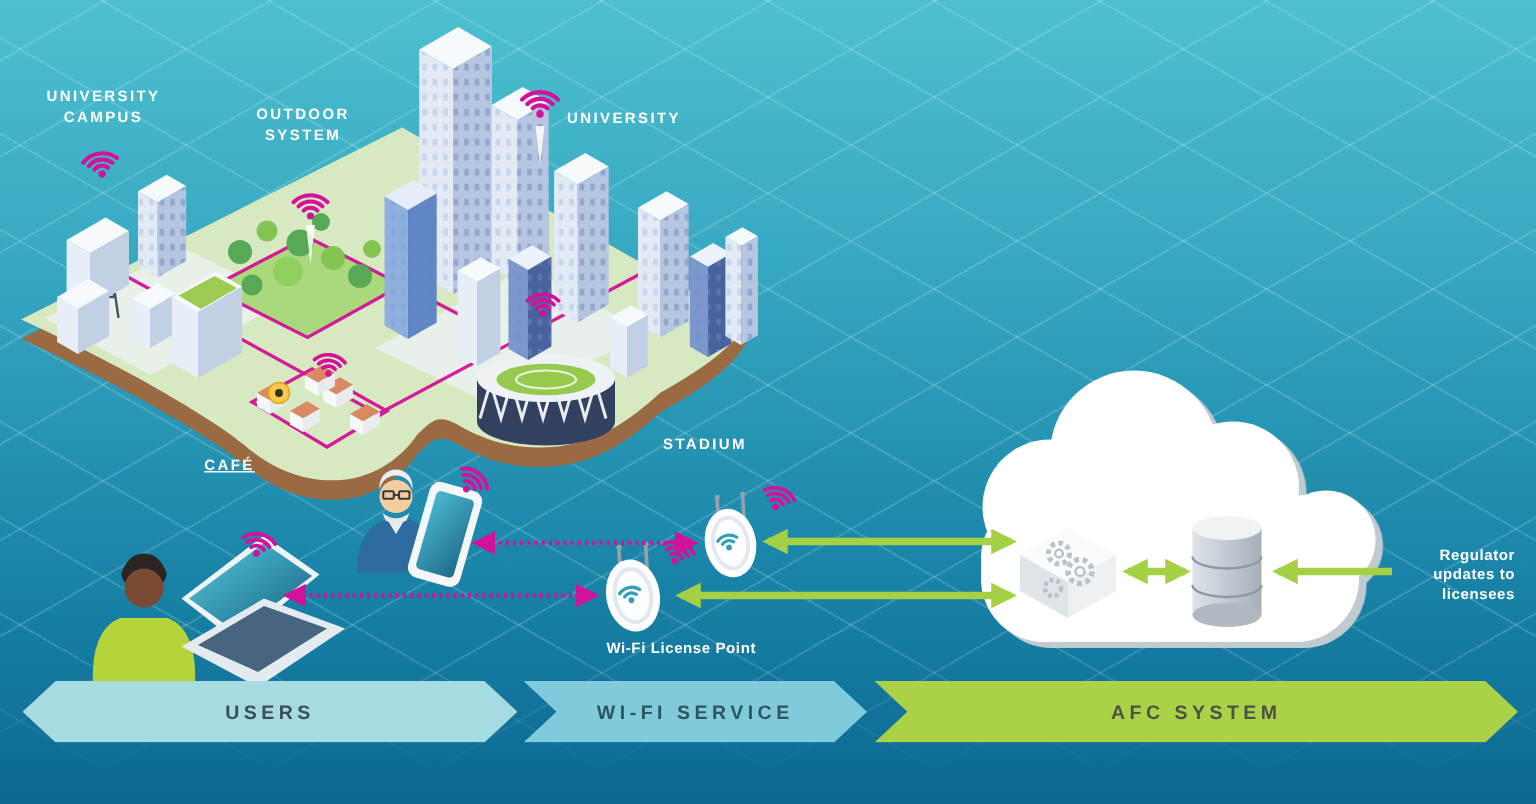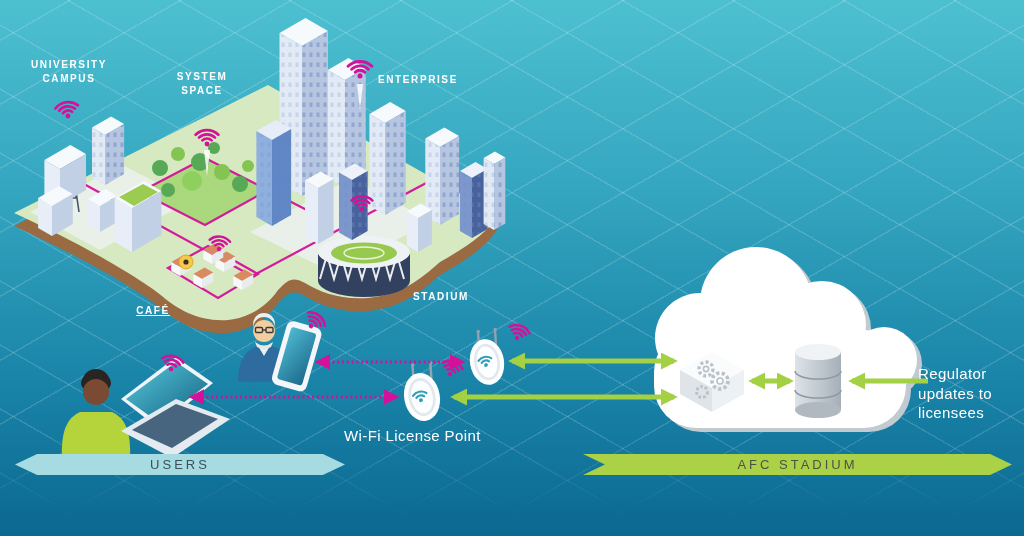--- a/index.html
+++ b/index.html
@@ -8,26 +8,26 @@
          background:linear-gradient(180deg,#4dc0d0 0%,#35a6c0 35%,#1a85a9 70%,#0c6890 100%);}
   .grid{position:absolute;inset:0;pointer-events:none;
         background:
           repeating-linear-gradient(330deg, transparent 0 54px, rgba(255,255,255,.15) 54px 55.4px),
           repeating-linear-gradient(30deg,  transparent 0 54px, rgba(255,255,255,.15) 54px 55.4px);
         -webkit-mask-image:linear-gradient(180deg,#fff 0%,#fff 80%,transparent 96%);
         mask-image:linear-gradient(180deg,#fff 0%,#fff 80%,transparent 96%);}
   svg.scene{position:absolute;left:0;top:0;}
   .lbl{position:absolute;color:#fff;font-size:10px;font-weight:600;letter-spacing:1.6px;
        text-align:center;line-height:1.4;}
-  .lbl-plain{position:absolute;color:#fff;font-size:15px;font-weight:400;letter-spacing:.4px;
-       text-align:left;line-height:1.3;}
+  .lbl-plain{position:absolute;color:#fff;font-size:10px;font-weight:700;letter-spacing:.4px;
+       text-align:right;line-height:1.3;}
   .lbl-cloud{position:absolute;color:#5d6165;font-size:12.5px;font-weight:600;letter-spacing:.3px;
        text-align:center;line-height:1.3;}
-  .band{position:absolute;top:454px;height:21px;display:flex;align-items:center;justify-content:center;
-        font-size:13px;font-weight:400;letter-spacing:3px;}
+  .band{position:absolute;top:454px;height:41px;display:flex;align-items:center;justify-content:center;
+        font-size:13px;font-weight:700;letter-spacing:3px;}
   .band-users{left:15px;width:330px;background:#a6dbe1;color:#3b5059;
         clip-path:polygon(0% 50%,6.7% 0%,93.3% 0%,100% 50%,93.3% 100%,6.7% 100%);}
   .band-wifi{left:349px;width:229px;background:#7fcbdb;color:#2f5560;
         clip-path:polygon(0% 0%,9.6% 50%,0% 100%,90.4% 100%,100% 50%,90.4% 0%);}
   .band-afc{left:583px;width:429px;background:#abd147;color:#4c5346;
         clip-path:polygon(0% 0%,5.1% 50%,0% 100%,94.9% 100%,100% 50%,94.9% 0%);}
   .nowrap{white-space:nowrap;}
 </style>
 </head>
 <body>
@@ -308,26 +308,29 @@
       <use href="#wifisym" transform="translate(362,209) scale(.92)"></use>
       <use href="#wifisym" transform="translate(219,249) scale(.9) rotate(6)"></use>
       <use href="#wifisym" transform="translate(311,326) scale(.95) rotate(38)"></use>
       <use href="#wifisym" transform="translate(171,369) scale(.95) rotate(12)"></use>
       <use href="#wifisym" transform="translate(517,338) scale(.92) rotate(18)"></use>
       <use href="#wifisym" transform="translate(450,374) scale(.92) rotate(18)"></use>
     </g>
   </svg>
 
   <div class="lbl" style="left:14px;top:58px;width:110px;">UNIVERSITY CAMPUS</div>
-  <div class="lbl" style="left:156px;top:70px;width:92px;">SYSTEM SPACE</div>
-  <div class="lbl nowrap" style="left:378px;top:73px;width:110px;text-align:left;">ENTERPRISE</div>
+  <div class="lbl" style="left:156px;top:70px;width:92px;">OUTDOOR SYSTEM</div>
+  <div class="lbl nowrap" style="left:378px;top:73px;width:110px;text-align:left;">UNIVERSITY</div>
   <div class="lbl nowrap" style="left:122px;top:304px;width:62px;text-decoration:underline;">CAFÉ</div>
-  <div class="lbl nowrap" style="left:400px;top:290px;width:82px;">STADIUM</div>
+  <div class="lbl nowrap" style="left:416px;top:290px;width:82px;text-align:right;">STADIUM</div>
   <div class="lbl-plain nowrap" style="left:344px;top:426px;width:160px;">Wi-Fi License Point</div>
   <div class="lbl-plain" style="left:918px;top:364px;width:92px;">Regulator updates to licensees</div>
 
   <div class="band band-users">
     <span>USERS</span>
   </div>
+  <div class="band band-wifi">
+    <span>WI-FI SERVICE</span>
+  </div>
   <div class="band band-afc">
-    <span>AFC STADIUM</span>
+    <span>AFC SYSTEM</span>
   </div>
 </div>
 
 </body></html>

